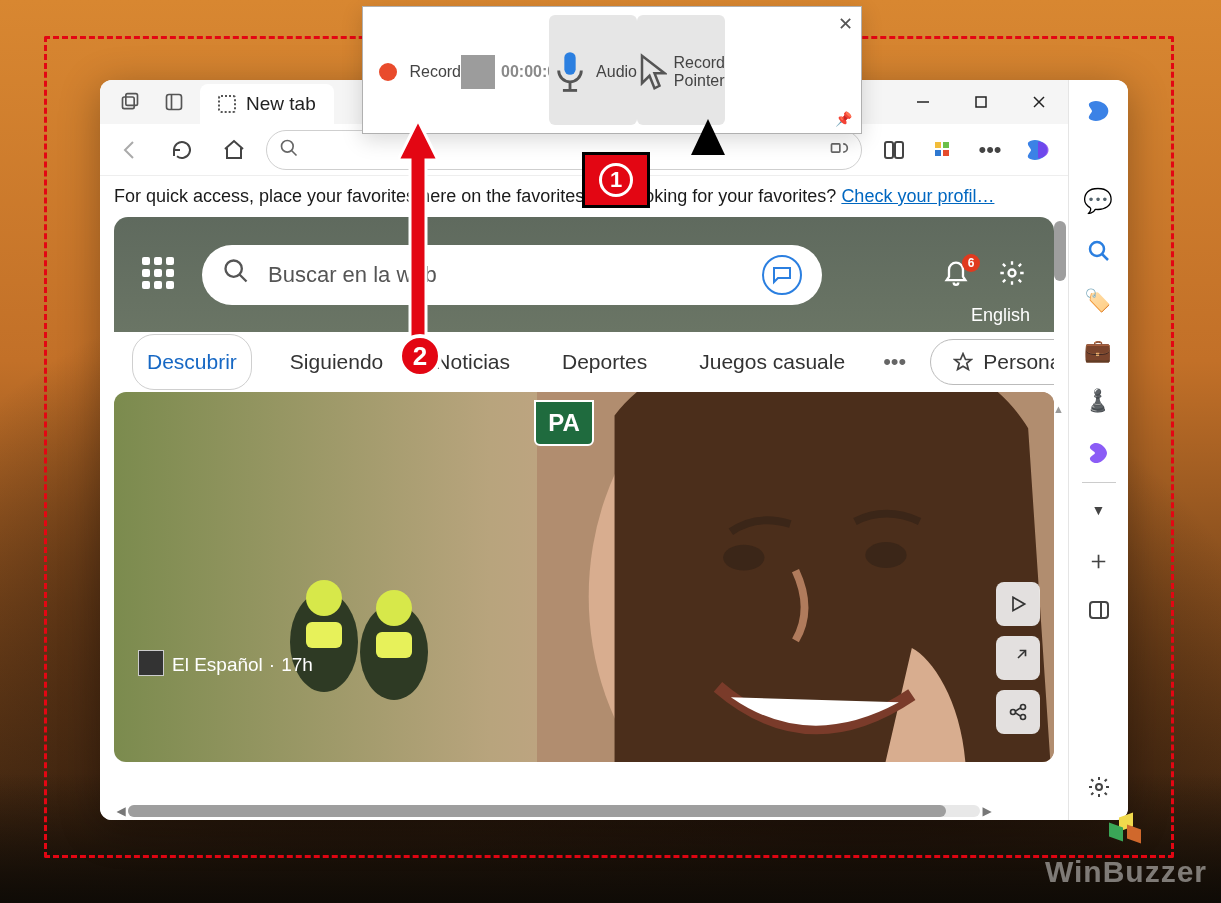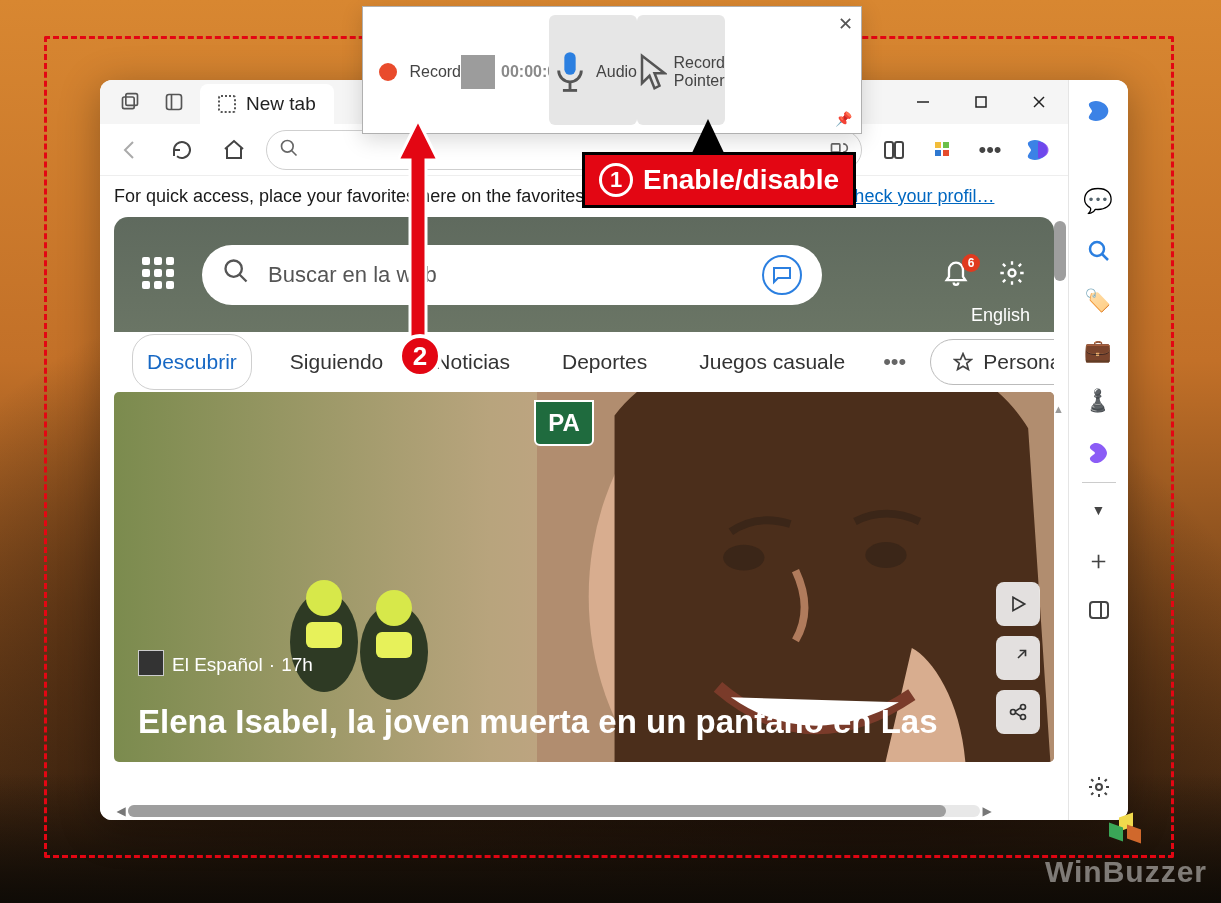--- a/index.html
+++ b/index.html
@@ -57,21 +57,21 @@
 .lang-lbl{position:absolute;right:24px;bottom:6px;color:#fff;font-size:18px;}
 
 
 .pills-row{height:60px;background:#fff;display:flex;align-items:center;padding:0 18px;gap:24px;font-size:21px;color:#333;position:relative;}
 .pill{padding:15px 14px;white-space:nowrap;}
 .pill.active{color:#1768c4;border:1px solid #cfcfcf;border-radius:22px;}
 .dots3{font-size:22px;color:#666;}
 .personalize{margin-left:auto;border:1px solid #bbb;border-radius:26px;padding:10px 22px;display:flex;align-items:center;gap:10px;font-size:21px;}
 
 
-.news{height:370px;background:linear-gradient(90deg,#7b8b4e 0%,#b8a47d 40%,#caa489 60%,#a7836a 100%);position:relative;border-radius:5px;overflow:hidden;}
+.news{height:370px;background:linear-gradient(90deg,#7b8b4e 0%,#b8a47d 40%,#caa489 60%,#a7836a 100%);position:relative;border-radius:12px;overflow:hidden;}
 .news-face{position:absolute;right:0;top:0;bottom:0;width:55%;}
 .news-face svg{width:100%;height:100%;}
 .news-sign{position:absolute;left:420px;top:8px;width:60px;height:46px;background:#1f6b3e;border:2px solid #fff;border-radius:0 0 6px 6px;color:#fff;font-weight:bold;display:flex;align-items:center;justify-content:center;font-size:24px;}
 .workers{position:absolute;left:140px;bottom:0;width:220px;height:200px;}
 .news-icon{position:absolute;left:24px;bottom:86px;width:26px;height:26px;background:#333;border:1px solid #ccc;}
 .news-src{position:absolute;left:58px;bottom:86px;color:#fff;font-size:19px;display:flex;gap:6px;}
 .headline{position:absolute;left:24px;right:24px;bottom:20px;color:#fff;font-size:33px;font-weight:600;line-height:1.2;white-space:nowrap;overflow:hidden;}
 
 .ctrl-overlay{position:absolute;right:14px;bottom:28px;display:flex;flex-direction:column;gap:10px;}
 .ctrl-btn{width:44px;height:44px;background:rgba(240,240,240,0.92);border-radius:8px;display:flex;align-items:center;justify-content:center;font-size:20px;color:#333;}
@@ -327,21 +327,20 @@
                 <rect x="52" y="60" width="36" height="26" rx="6"></rect>
                 <rect x="122" y="70" width="36" height="26" rx="6"></rect>
               </g>
           </svg>
           <div class="news-icon"></div>
           <div class="news-src">
             <span>El Español</span>
             <span>·</span>
             <span>17h</span>
           </div>
-          <div class="headline">Elena Isabel, la joven muerta en un pantano en Las</div>
 
           <div class="ctrl-overlay">
             <div class="ctrl-btn">
               <svg class="ic20" viewBox="0 0 24 24" fill="none" stroke="#333" stroke-width="2">
                   <polygon points="6 4 20 12 6 20"></polygon>
                 </svg>
             </div>
             <div class="ctrl-btn">
               <svg class="ic20" viewBox="0 0 24 24" fill="none" stroke="#333" stroke-width="2">
                   <polyline points="14 3 21 3 21 10"></polyline>
@@ -456,21 +455,20 @@
     <div class="snip-label" style="white-space:pre-line;">Record
 Pointer</div>
   </div>
   <div class="snip-close">✕</div>
   <div class="snip-pin">📌</div>
 </div>
 
 <div class="annot-triangle"></div>
 <div class="annot-box">
   <div class="circ-num">1</div>
-  <span>Enable/disable</span>
 </div>
 
 <div class="annot-arrow">
   <svg viewBox="0 0 40 230">
     <polygon points="20,0 40,40 28,40 28,230 12,230 12,40 0,40" fill="#e30613" stroke="#fff" stroke-width="3"></polygon>
   </svg>
 </div>
 <div class="circ2">2</div>
 
 <div class="watermark">

